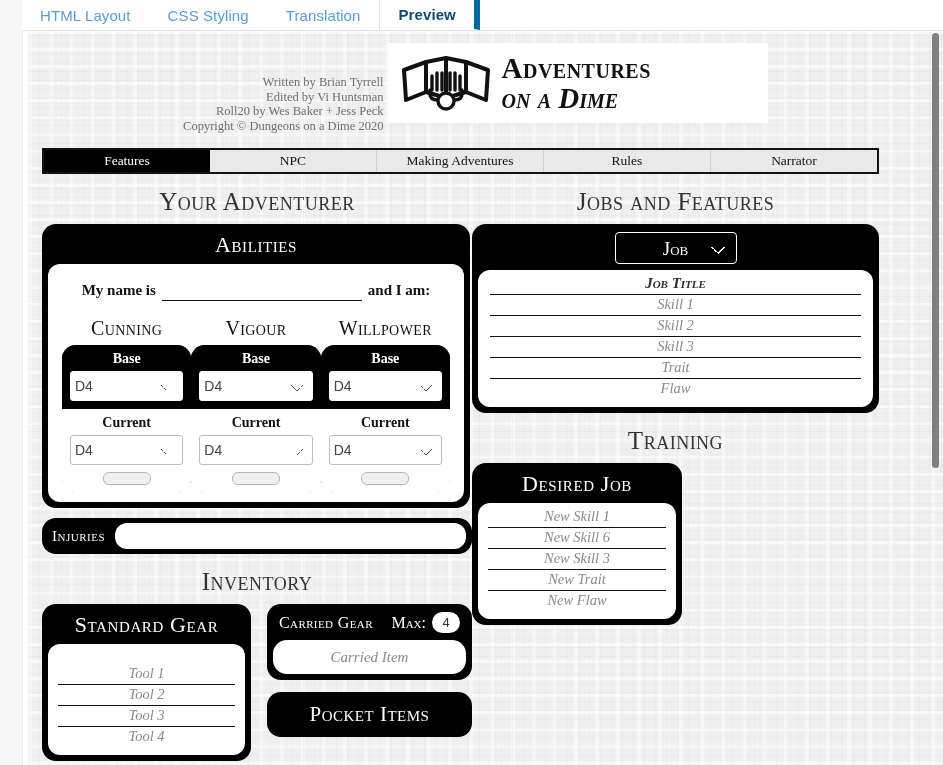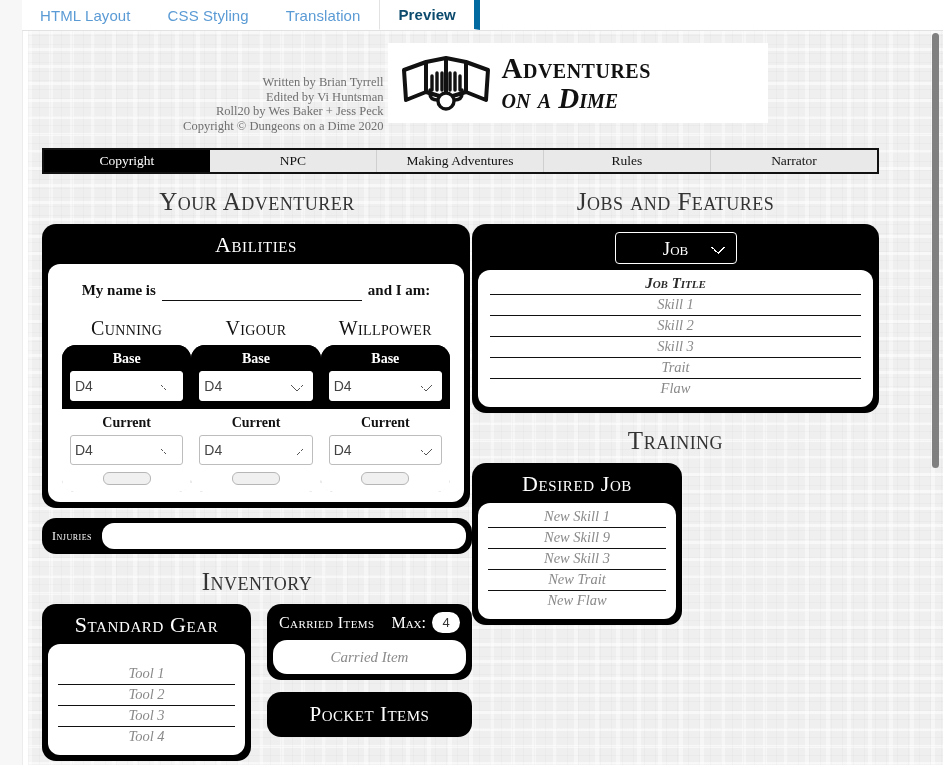--- a/index.html
+++ b/index.html
@@ -155,21 +155,21 @@
     background:#f0f0f0; border:1px solid #b6b6b6;
   }
 
   
   .injuries {
     margin-top:10px; background:#000; border-radius:14px;
     display:flex; align-items:center; padding:5px 6px 5px 10px; height:26px;
   }
   .injuries-label {
     color:#fff; font-family:"Liberation Serif", serif; font-variant:small-caps;
-    font-size:12px; letter-spacing:0.5px; white-space:nowrap; padding-right:10px;
+    font-size:15px; letter-spacing:0.5px; white-space:nowrap; padding-right:10px;
   }
   .injuries-field {
     flex:1; background:#fff; border-radius:12px; height:26px; border:none; outline:none;
     font-family:"Liberation Serif", serif; font-size:14px; padding:0 10px; box-sizing:border-box;
   }
 
   
   .linelist { }
   .linerow {
     text-align:center; font-family:"Liberation Serif", serif; font-style:italic;
@@ -285,21 +285,21 @@
             <circle cx="50" cy="53" r="8" fill="#fff" stroke="#111" stroke-width="3.4"></circle>
           </svg>
           <div class="logo-words">
             <div class="logo-l1">Adventures</div>
             <div class="logo-l2">on a Dime</div>
           </div>
         </div>
       </div>
 
       <div class="navbar">
-        <div class="navtab active">Copyright</div>
+        <div class="navtab active">Features</div>
         <div class="navtab">NPC</div>
         <div class="navtab">Making Adventures</div>
         <div class="navtab">Rules</div>
         <div class="navtab">Narrator</div>
       </div>
 
       <div class="cols">
 
         <div class="col-l">
 
@@ -397,21 +397,21 @@
                     <div class="linerow">Tool 3</div>
                     <div class="linerow">Tool 4</div>
                   </div>
                 </div>
               </div>
             </div>
 
             <div class="inv-r">
               <div class="blackbox">
                 <div class="carried-head">
-                  <div class="carried-title">Carried Items</div>
+                  <div class="carried-title">Carried Gear</div>
                   <div class="carried-max">
                     <span>Max:</span>
                     <span class="maxpill">4</span>
                   </div>
                 </div>
                 <div class="carried-slot">Carried Item</div>
               </div>
 
               <div class="blackbox" style="margin-top:12px;">
                 <div class="pocket-head">Pocket Items</div>
@@ -443,21 +443,21 @@
             </div>
           </div>
 
           <div class="sec-title">Training</div>
 
           <div class="blackbox training-box">
             <div class="box-head">Desired Job</div>
             <div class="whitecard" style="padding:4px 10px 8px;">
               <div class="linelist">
                 <div class="linerow">New Skill 1</div>
-                <div class="linerow">New Skill 9</div>
+                <div class="linerow">New Skill 6</div>
                 <div class="linerow">New Skill 3</div>
                 <div class="linerow">New Trait</div>
                 <div class="linerow">New Flaw</div>
               </div>
             </div>
           </div>
 
         </div>
       </div>
     </div>

